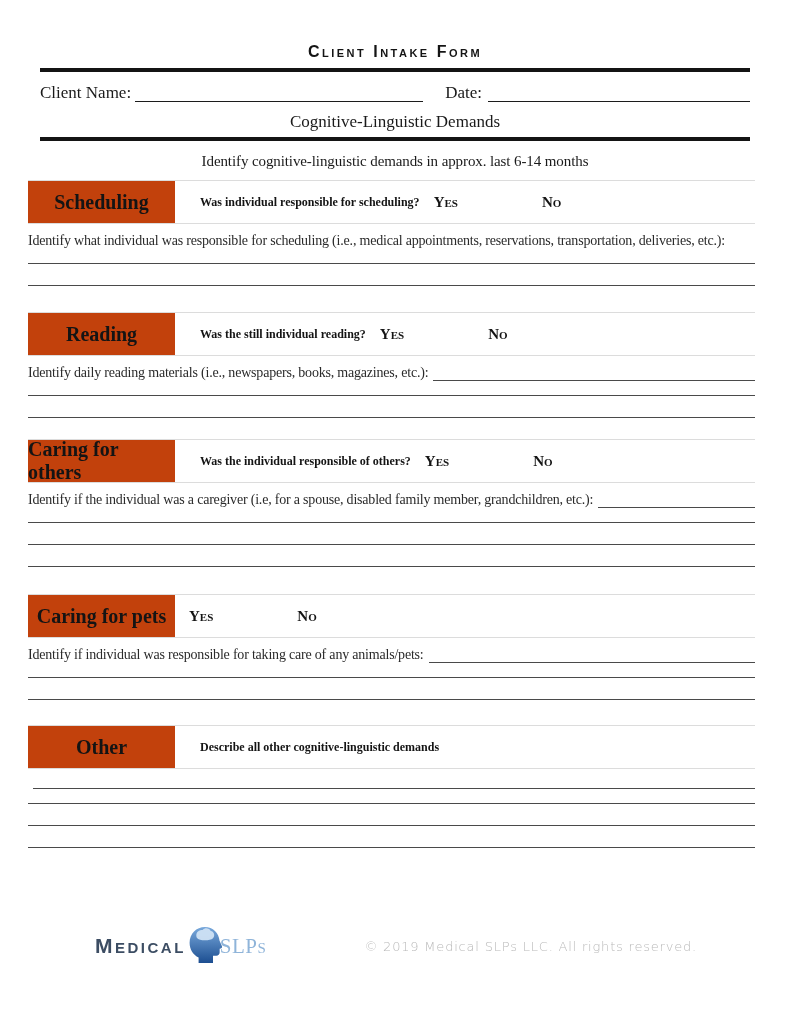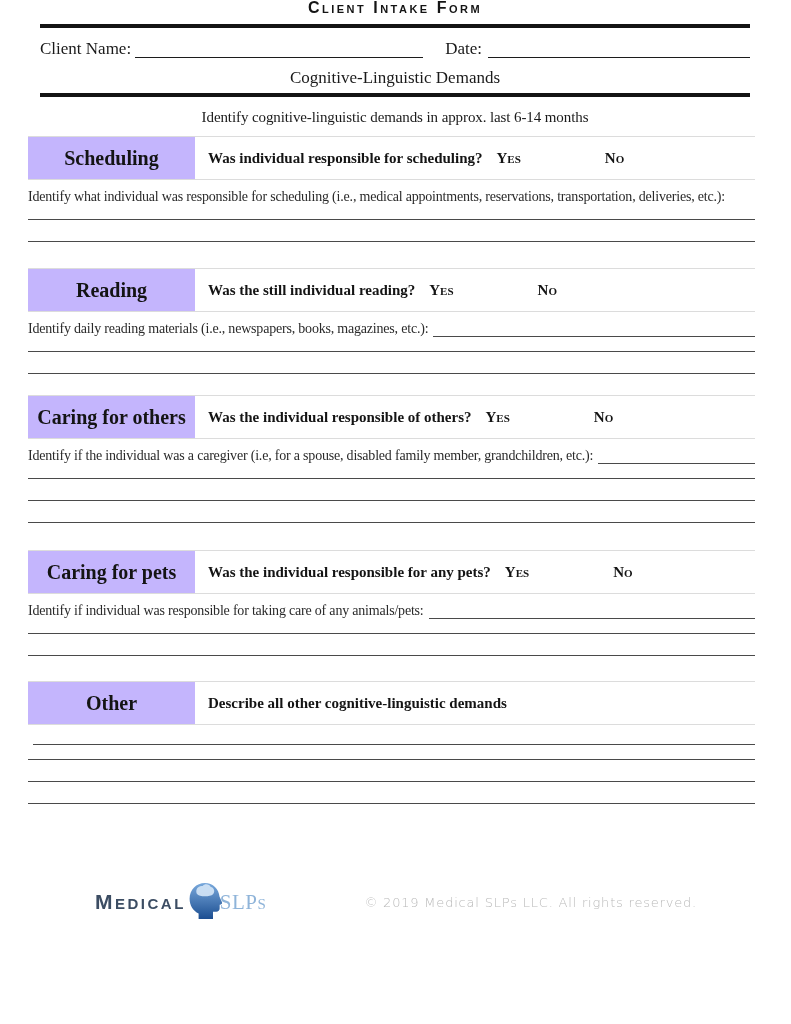--- a/index.html
+++ b/index.html
@@ -7,21 +7,21 @@
   body {
     width: 791px; height: 1024px;
     margin: 0 auto;
     font-family: "Liberation Serif", "DejaVu Serif", serif;
     color: #1a1a1a;
     position: relative;
     overflow: hidden;
   }
 
   
-  .header-area { margin: 0 41px 8px 40px; }
+  .header-area { margin: 0 41px 8px 40px; padding-top: 44px; }
   .doc-title {
     text-align: center;
     font-family: "Liberation Sans", "DejaVu Sans", sans-serif;
     font-weight: bold;
     font-variant: small-caps;
     letter-spacing: 2.5px;
     font-size: 16px;
     line-height: 16px;
     color: #141414;
   }
@@ -55,35 +55,35 @@
   .form-section.s5 { margin-top: 25px; }
 
   .sec-header {
     display: flex;
     align-items: center;
     height: 44px;
     border-top: 1px solid #dcdcdc;
     border-bottom: 1px solid #dcdcdc;
   }
   .sec-label {
-    width: 167px;
+    width: 147px;
     height: 100%;
-    background: #c4b5fd;
+    background: #c2410c;
     display: flex;
     align-items: center;
     justify-content: center;
     font-weight: bold;
     font-size: 20px;
     color: #141414;
     flex: none;
   }
   .sec-q {
-    margin-left: 13px;
-    font-weight: bold;
-    font-size: 15px;
+    margin-left: 25px;
+    font-weight: bold;
+    font-size: 12px;
     white-space: nowrap;
     color: #141414;
   }
   .yn {
     font-weight: bold;
     font-variant: small-caps;
     font-size: 15px;
     color: #141414;
     cursor: pointer;
   }
@@ -206,21 +206,20 @@
       <span class="prompt-fill"></span>
     </div>
     <div class="wline first"></div>
     <div class="wline"></div>
     <div class="wline"></div>
   </section>
 
   <section class="form-section s4">
     <div class="sec-header">
       <div class="sec-label">Caring for pets</div>
-      <div class="sec-q">Was the individual responsible for any pets?</div>
       <div class="yn yes">Yes</div>
       <div class="yn no">No</div>
     </div>
     <div class="prompt">
       <span>Identify if individual was responsible for taking care of any animals/pets:</span>
       <span class="prompt-fill"></span>
     </div>
     <div class="wline first"></div>
     <div class="wline"></div>
   </section>

